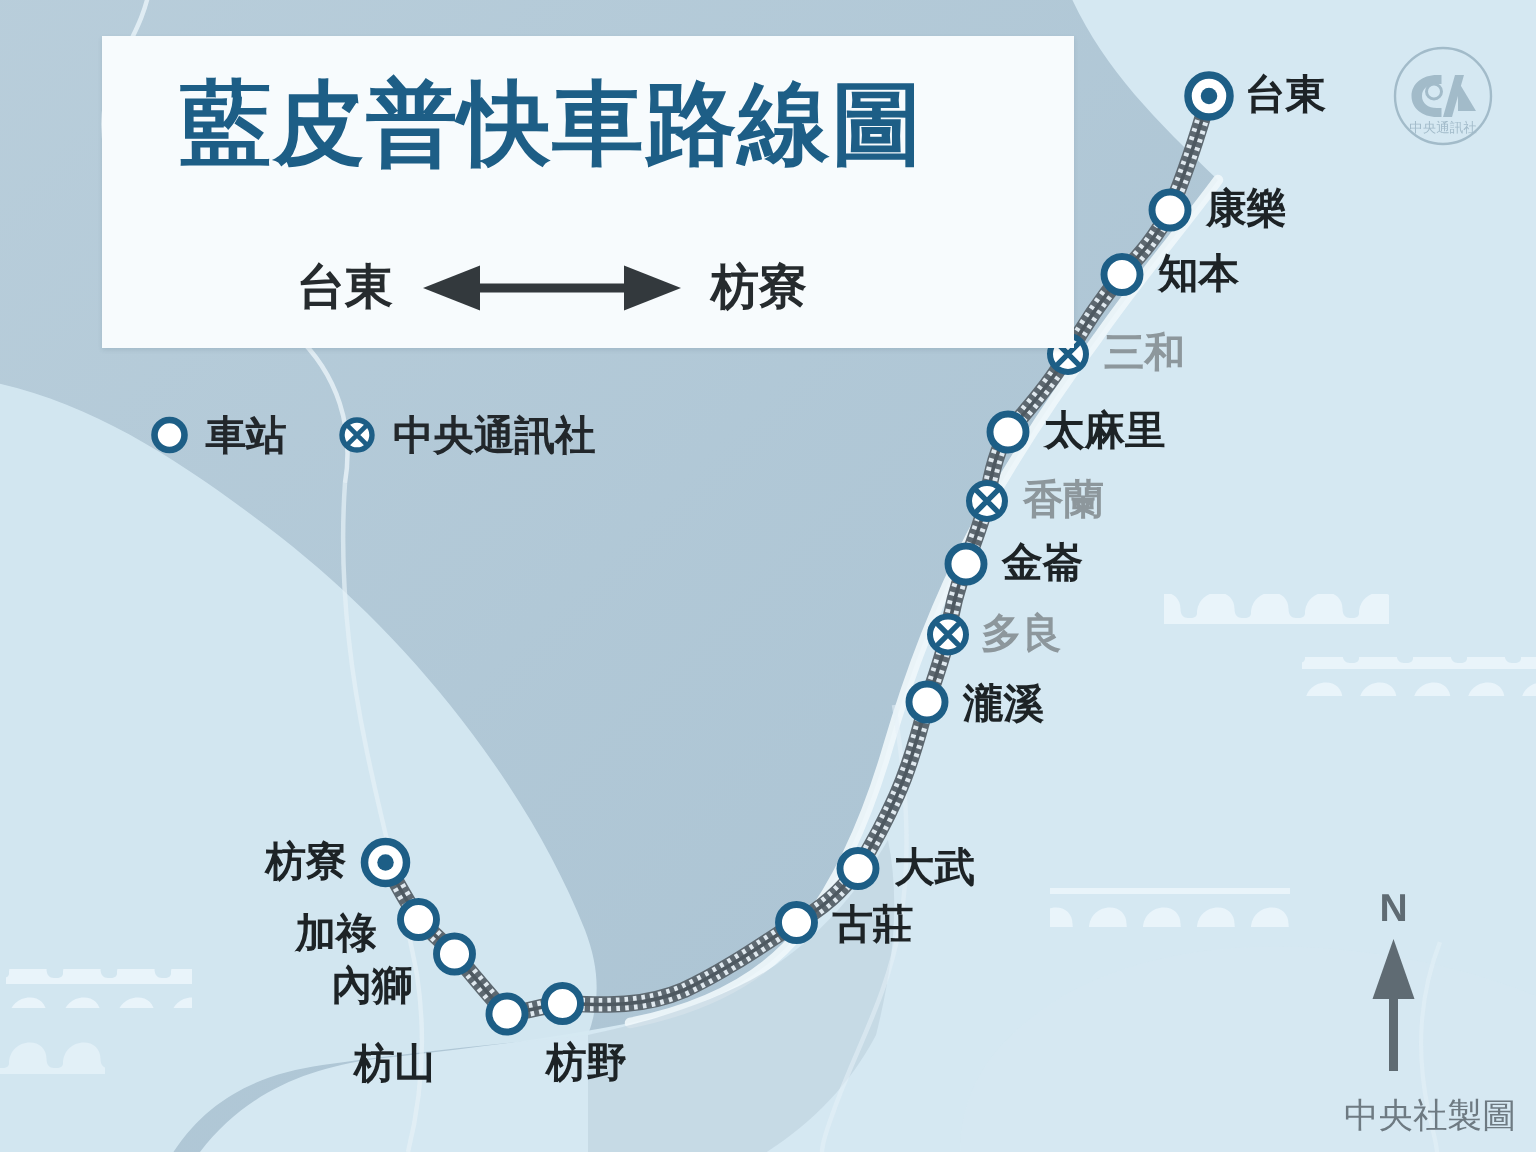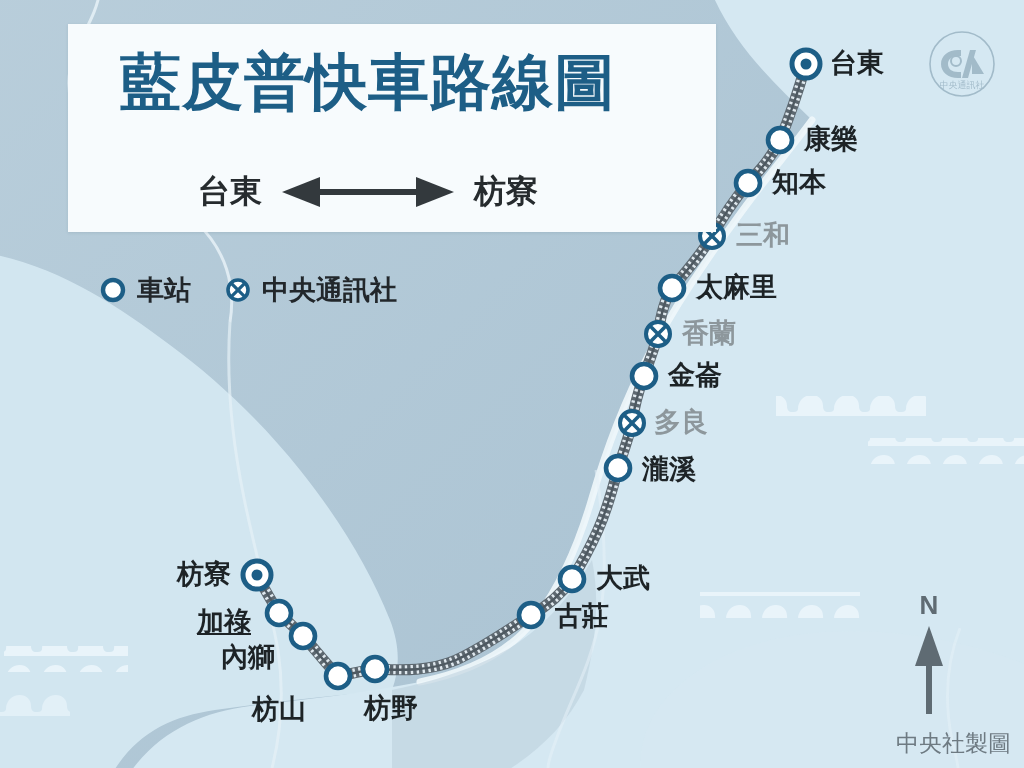--- a/index.html
+++ b/index.html
@@ -386,33 +386,33 @@
       <div class="station open" style="left: 375px; top: 669px;">
         <svg width="30" height="30" viewBox="0 0 30 30" class="station-marker" style="left: -15px; top: -15px;">
           <circle cx="15" cy="15" r="12" fill="#ffffff" stroke="#1d5e86" stroke-width="4.6"></circle>
         </svg>
         <div class="station-label" style="left: 50%; transform: translateX(-50%); top: 26px; margin-left: 16px;">枋野</div>
       </div>
       <div class="station open" style="left: 338px; top: 676px;">
         <svg width="30" height="30" viewBox="0 0 30 30" class="station-marker" style="left: -15px; top: -15px;">
           <circle cx="15" cy="15" r="12" fill="#ffffff" stroke="#1d5e86" stroke-width="4.6"></circle>
         </svg>
-        <div class="station-label" style="right: 32px; top: 20px;">枋山</div>
+        <div class="station-label" style="right: 48px; top: 20px;">枋山</div>
       </div>
       <div class="station open" style="left: 303px; top: 636px;">
         <svg width="30" height="30" viewBox="0 0 30 30" class="station-marker" style="left: -15px; top: -15px;">
           <circle cx="15" cy="15" r="12" fill="#ffffff" stroke="#1d5e86" stroke-width="4.6"></circle>
         </svg>
         <div class="station-label" style="right: 28px; text-align: center; top: 8px;">內獅</div>
       </div>
       <div class="station open" style="left: 279px; top: 613px;">
         <svg width="30" height="30" viewBox="0 0 30 30" class="station-marker" style="left: -15px; top: -15px;">
           <circle cx="15" cy="15" r="12" fill="#ffffff" stroke="#1d5e86" stroke-width="4.6"></circle>
         </svg>
-        <div class="station-label" style="right: 28px; text-align: left; top: -4px; text-decoration: underline;">加祿</div>
+        <div class="station-label" style="right: 28px; text-align: left; top: -4px;">加祿</div>
       </div>
       <div class="station open" style="left: 257px; top: 575px;">
         <svg width="34" height="34" viewBox="0 0 34 34" class="station-marker" style="left: -17px; top: -17px;">
           <circle cx="17" cy="17" r="14" fill="#ffffff" stroke="#1d5e86" stroke-width="5"></circle>
           <circle cx="17" cy="17" r="5.5" fill="#1d5e86"></circle>
         </svg>
         <div class="station-label" style="right: 26px; text-align: right; top: -14px;">枋寮</div>
       </div>
     </div>
 

